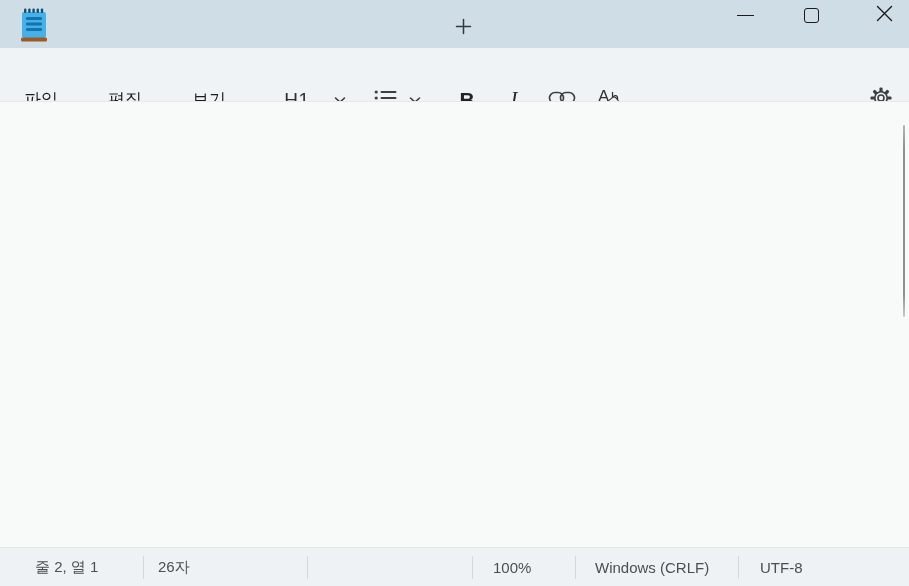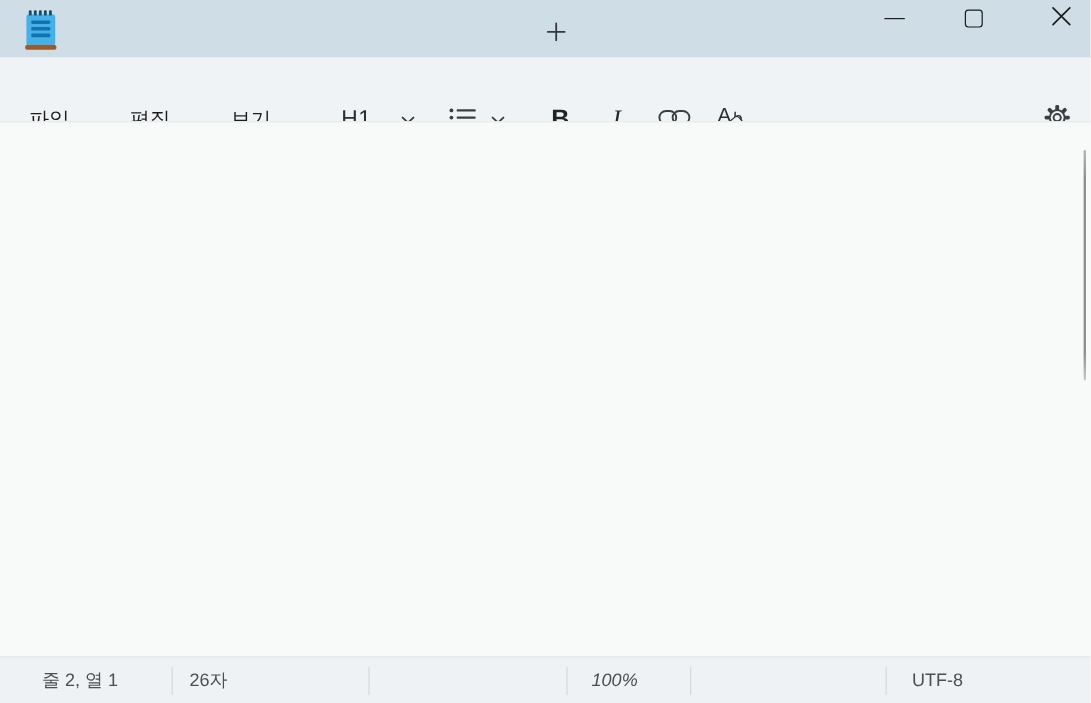--- a/index.html
+++ b/index.html
@@ -109,21 +109,21 @@
   .statusbar {
     position: absolute; left: 0; top: 547px; width: 909px; height: 51px;
     background: #eef2f4; border-top: 1px solid #e2e7ea;
     font-size: 15px; color: #4b4f54;
   }
   .sb-item { position: absolute; top: 0; height: 38px; display: flex; align-items: center; white-space: nowrap; }
   .sb-div { position: absolute; top: 8px; width: 1px; height: 23px; background: #d3d8db; }
   .sb-cursor   { left: 35px; }
   .sb-chars    { left: 158px; }
   .sb-doctype  { left: 322px; }
-  .sb-zoom     { left: 493px; font-style: italic; }
+  .sb-zoom     { left: 493px; }
   .sb-eol      { left: 595px; }
   .sb-encoding { left: 760px; }
   .sb-d1 { left: 143px; } .sb-d2 { left: 307px; } .sb-d3 { left: 472px; }
   .sb-d4 { left: 575px; } .sb-d5 { left: 738px; }
 
   .icon-stroke { stroke: #3b3e43; stroke-width: 1.6; fill: none; stroke-linecap: round; stroke-linejoin: round; }
 </style>
 </head>
 <body>
 
@@ -259,17 +259,18 @@
   <div class="scrollbar-thumb"></div>
 
   <div class="statusbar">
     <span class="sb-item sb-cursor">줄 2, 열 1</span>
     <span class="sb-div sb-d1"></span>
     <span class="sb-item sb-chars">26자</span>
     <span class="sb-div sb-d2"></span>
     <span class="sb-div sb-d3"></span>
     <span class="sb-item sb-zoom">100%</span>
     <span class="sb-div sb-d4"></span>
+    <span class="sb-item sb-eol">Windows (CRLF)</span>
     <span class="sb-div sb-d5"></span>
     <span class="sb-item sb-encoding">UTF-8</span>
   </div>
 
 </div>
 
 </body></html>

